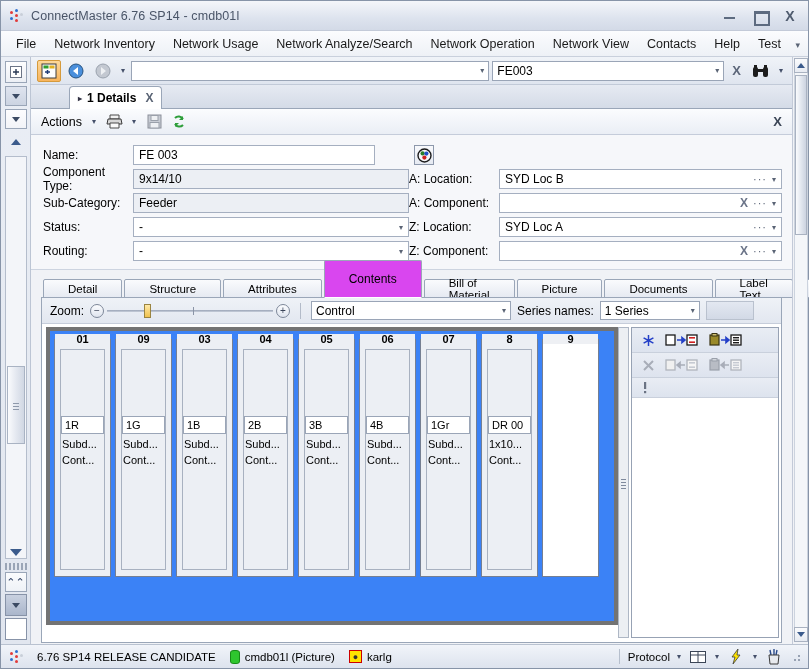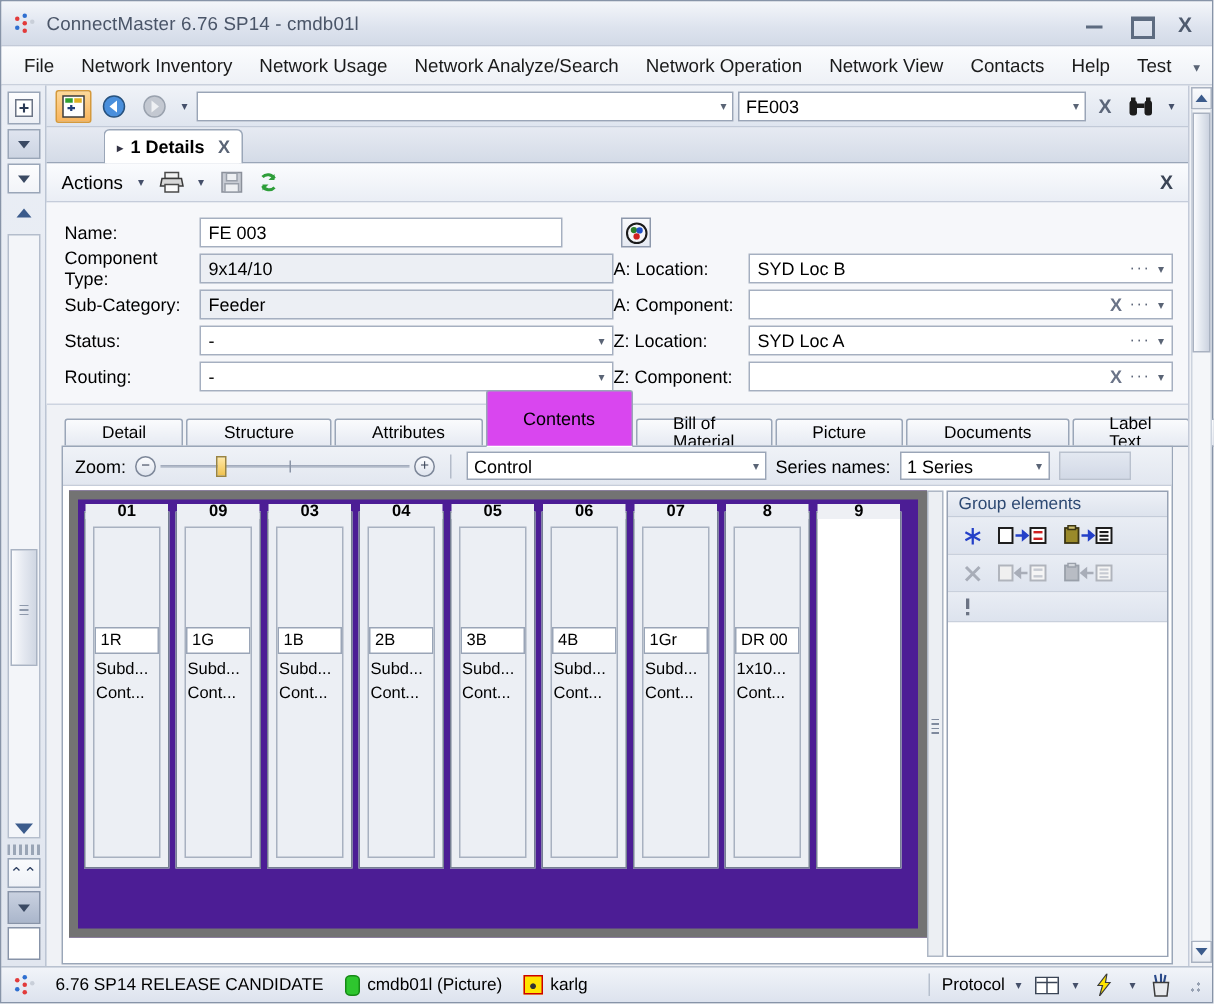--- a/index.html
+++ b/index.html
@@ -262,21 +262,21 @@
     height: 19px; border: 1px solid #9aa5b7; background: #fff;
     display: flex; align-items: center; padding: 0 4px; font-size: 12px;
   }
   .zcombo.ctrl { width: 200px; flex: 1 1 auto; max-width: 200px; }
   .zcombo.series { width: 100px; flex: 0 0 100px; }
   .zfiller { width: 48px; height: 19px; background: linear-gradient(#e3e8f1,#d2d9e6); border: 1px solid #b9c1ce; }
   
   .canvasrow { flex: 1 1 auto; display: flex; min-height: 0; }
   .slotcanvas {
     flex: 1 1 auto; min-width: 0;
-    background: #4c1d95; border: 6px solid #737373; margin: 3px 0 17px 4px;
+    background: #3b82f6; border: 4px solid #737373; margin: 3px 0 17px 4px;
     display: flex; align-items: flex-start; padding: 8px 4px; gap: 4px;
     position: relative; overflow: hidden;
   }
   .slot {
     width: 57px; flex: 0 0 57px; height: 238px;
     border: 1px solid #757f92; background: #eceff4;
     position: relative; padding-top: 4px;
   }
   .slot .inner {
     position: absolute; left: 5px; right: 5px; top: 9px; bottom: 6px;
@@ -735,21 +735,20 @@
                 <div class="inner"></div>
                 <div class="cap">9</div>
               </div>
             </div>
 
             <div class="canvas-vsb">
               <div class="grip"></div>
             </div>
 
             <div class="grouppanel">
-              <div class="gp-header">Group elements</div>
               <div class="gp-row">
                 <span class="gp-ic">
                   <svg width="13" height="13" viewBox="0 0 13 13">
                       <g stroke="#2440c8" stroke-width="1.5">
                         <path d="M6.5 1v11M1.6 3.8l9.8 5.4M11.4 3.8L1.6 9.2"></path>
                       </g>
                     </svg>
                 </span>
                 <span class="gp-ic">
                   <svg width="34" height="14" viewBox="0 0 34 14">

